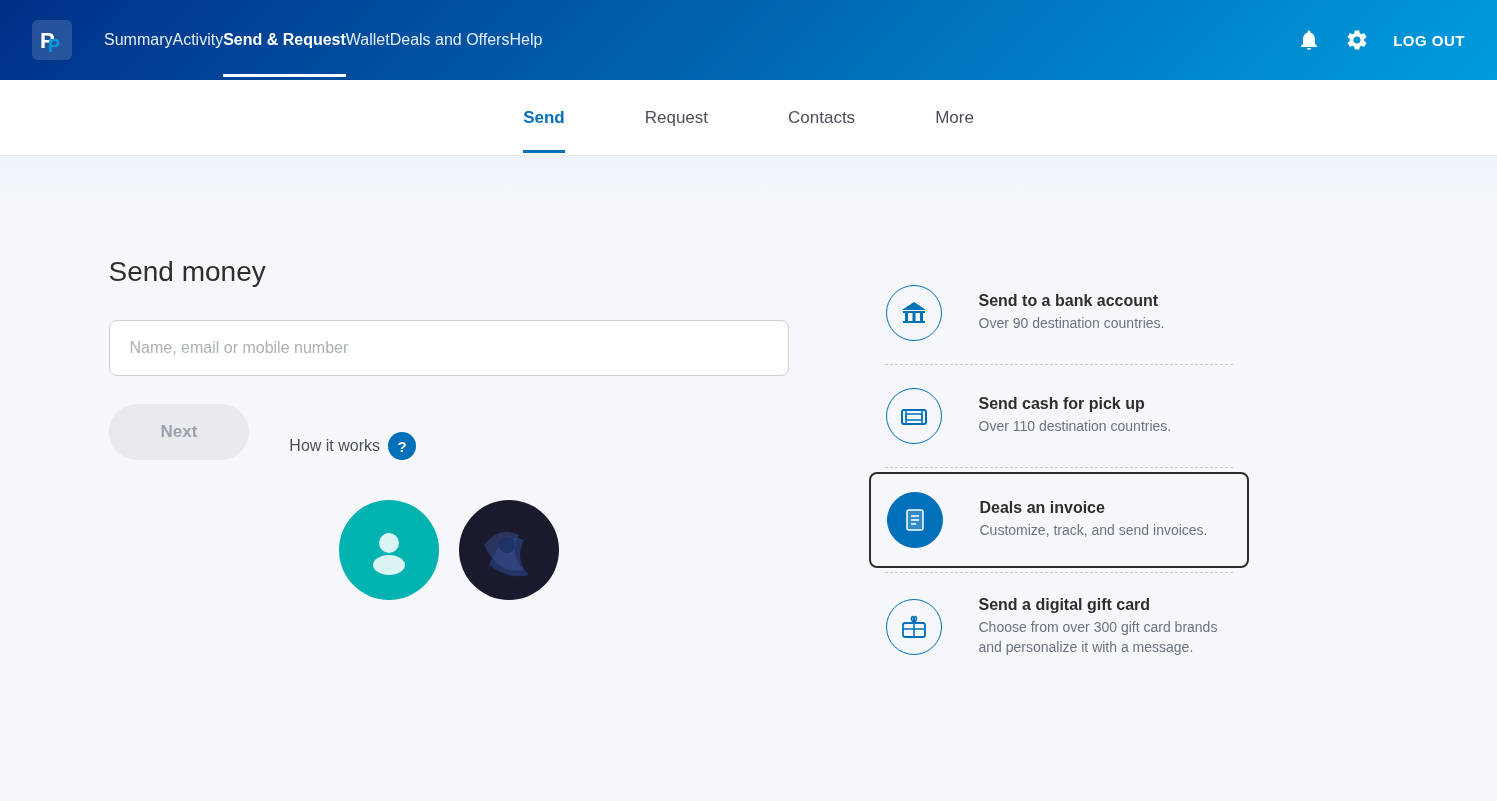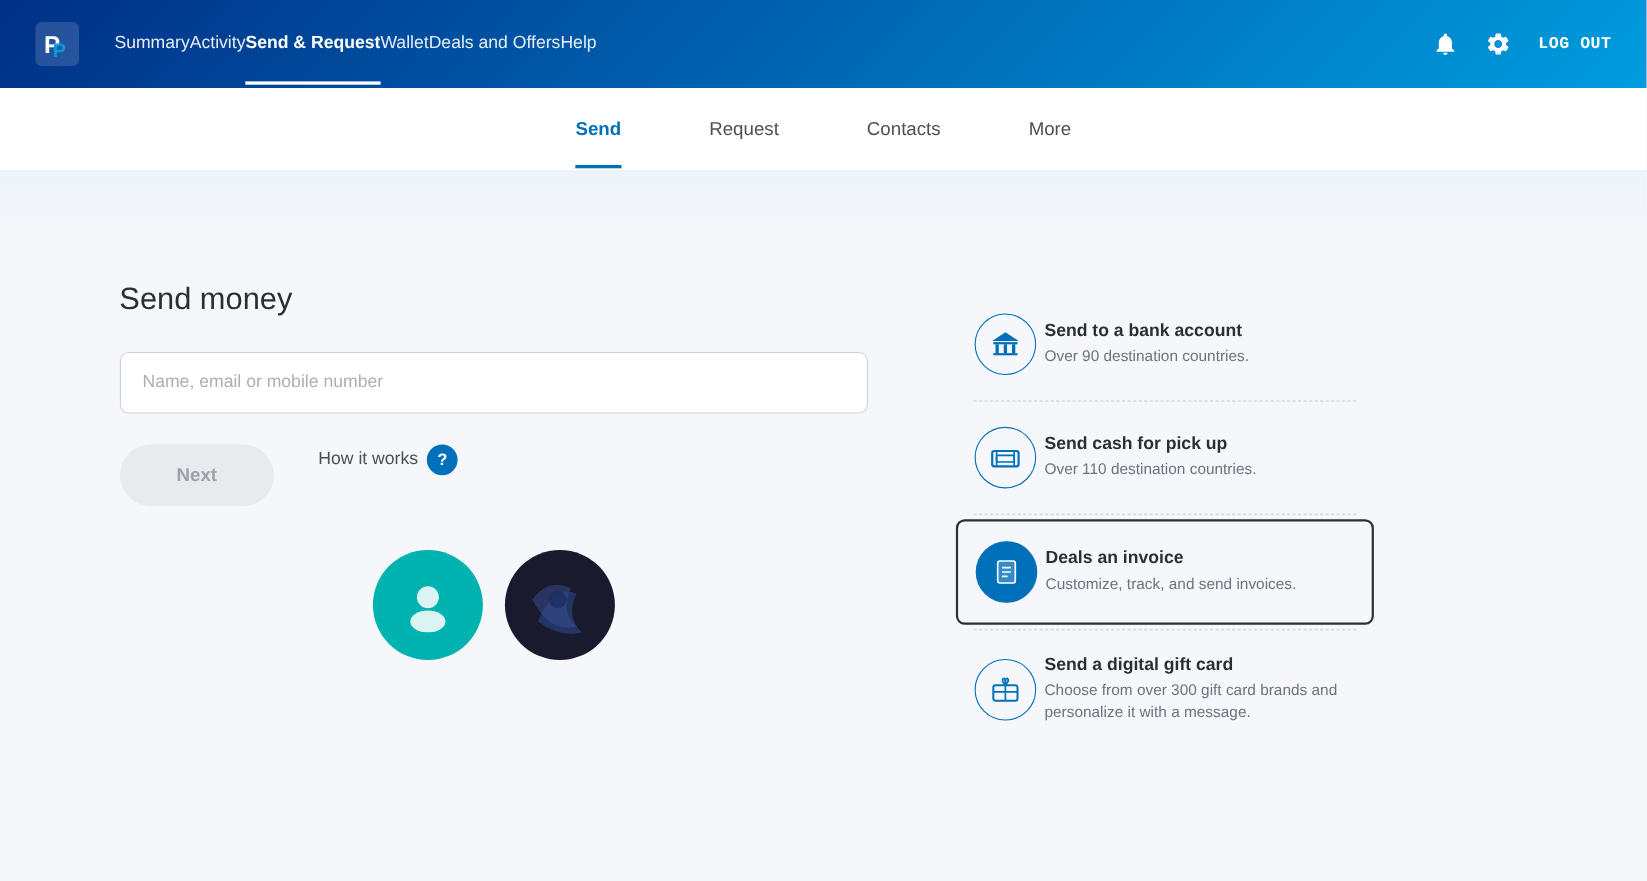--- a/index.html
+++ b/index.html
@@ -61,21 +61,20 @@
       justify-content: center;
     }
     .logout-btn {
       color: #fff;
       background: none;
       border: none;
       cursor: pointer;
       font-size: 15px;
       font-weight: 600;
       letter-spacing: 0.5px;
-      font-family: Liberation Mono, monospace;
     }
 
     
     .sub-nav {
       background: #fff;
       height: 76px;
       display: flex;
       align-items: center;
       justify-content: center;
       gap: 80px;
@@ -140,21 +139,21 @@
       border-radius: 8px;
       outline: none;
       background: #fff;
       margin-bottom: 28px;
     }
     .recipient-input::placeholder {
       color: #aab0b6;
     }
     .actions-row {
       display: flex;
-      align-items: flex-start;
+      align-items: flex-end;
       gap: 20px;
     }
     .next-btn {
       background: #e8eaed;
       color: #9ba2ab;
       border: none;
       border-radius: 30px;
       padding: 18px 52px;
       font-size: 17px;
       font-weight: 600;
@@ -207,21 +206,21 @@
 
     
     .right-panel {
       width: 380px;
       flex-shrink: 0;
       padding-top: 10px;
     }
     .service-item {
       display: flex;
       align-items: center;
-      gap: 8px;
+      gap: 37px;
       padding: 18px 16px;
       cursor: pointer;
       border: 1.5px solid transparent;
       border-radius: 8px;
       transition: border-color 0.15s;
     }
     .service-item.highlighted {
       border: 2px solid #2c2e2f;
       border-radius: 8px;
     }

